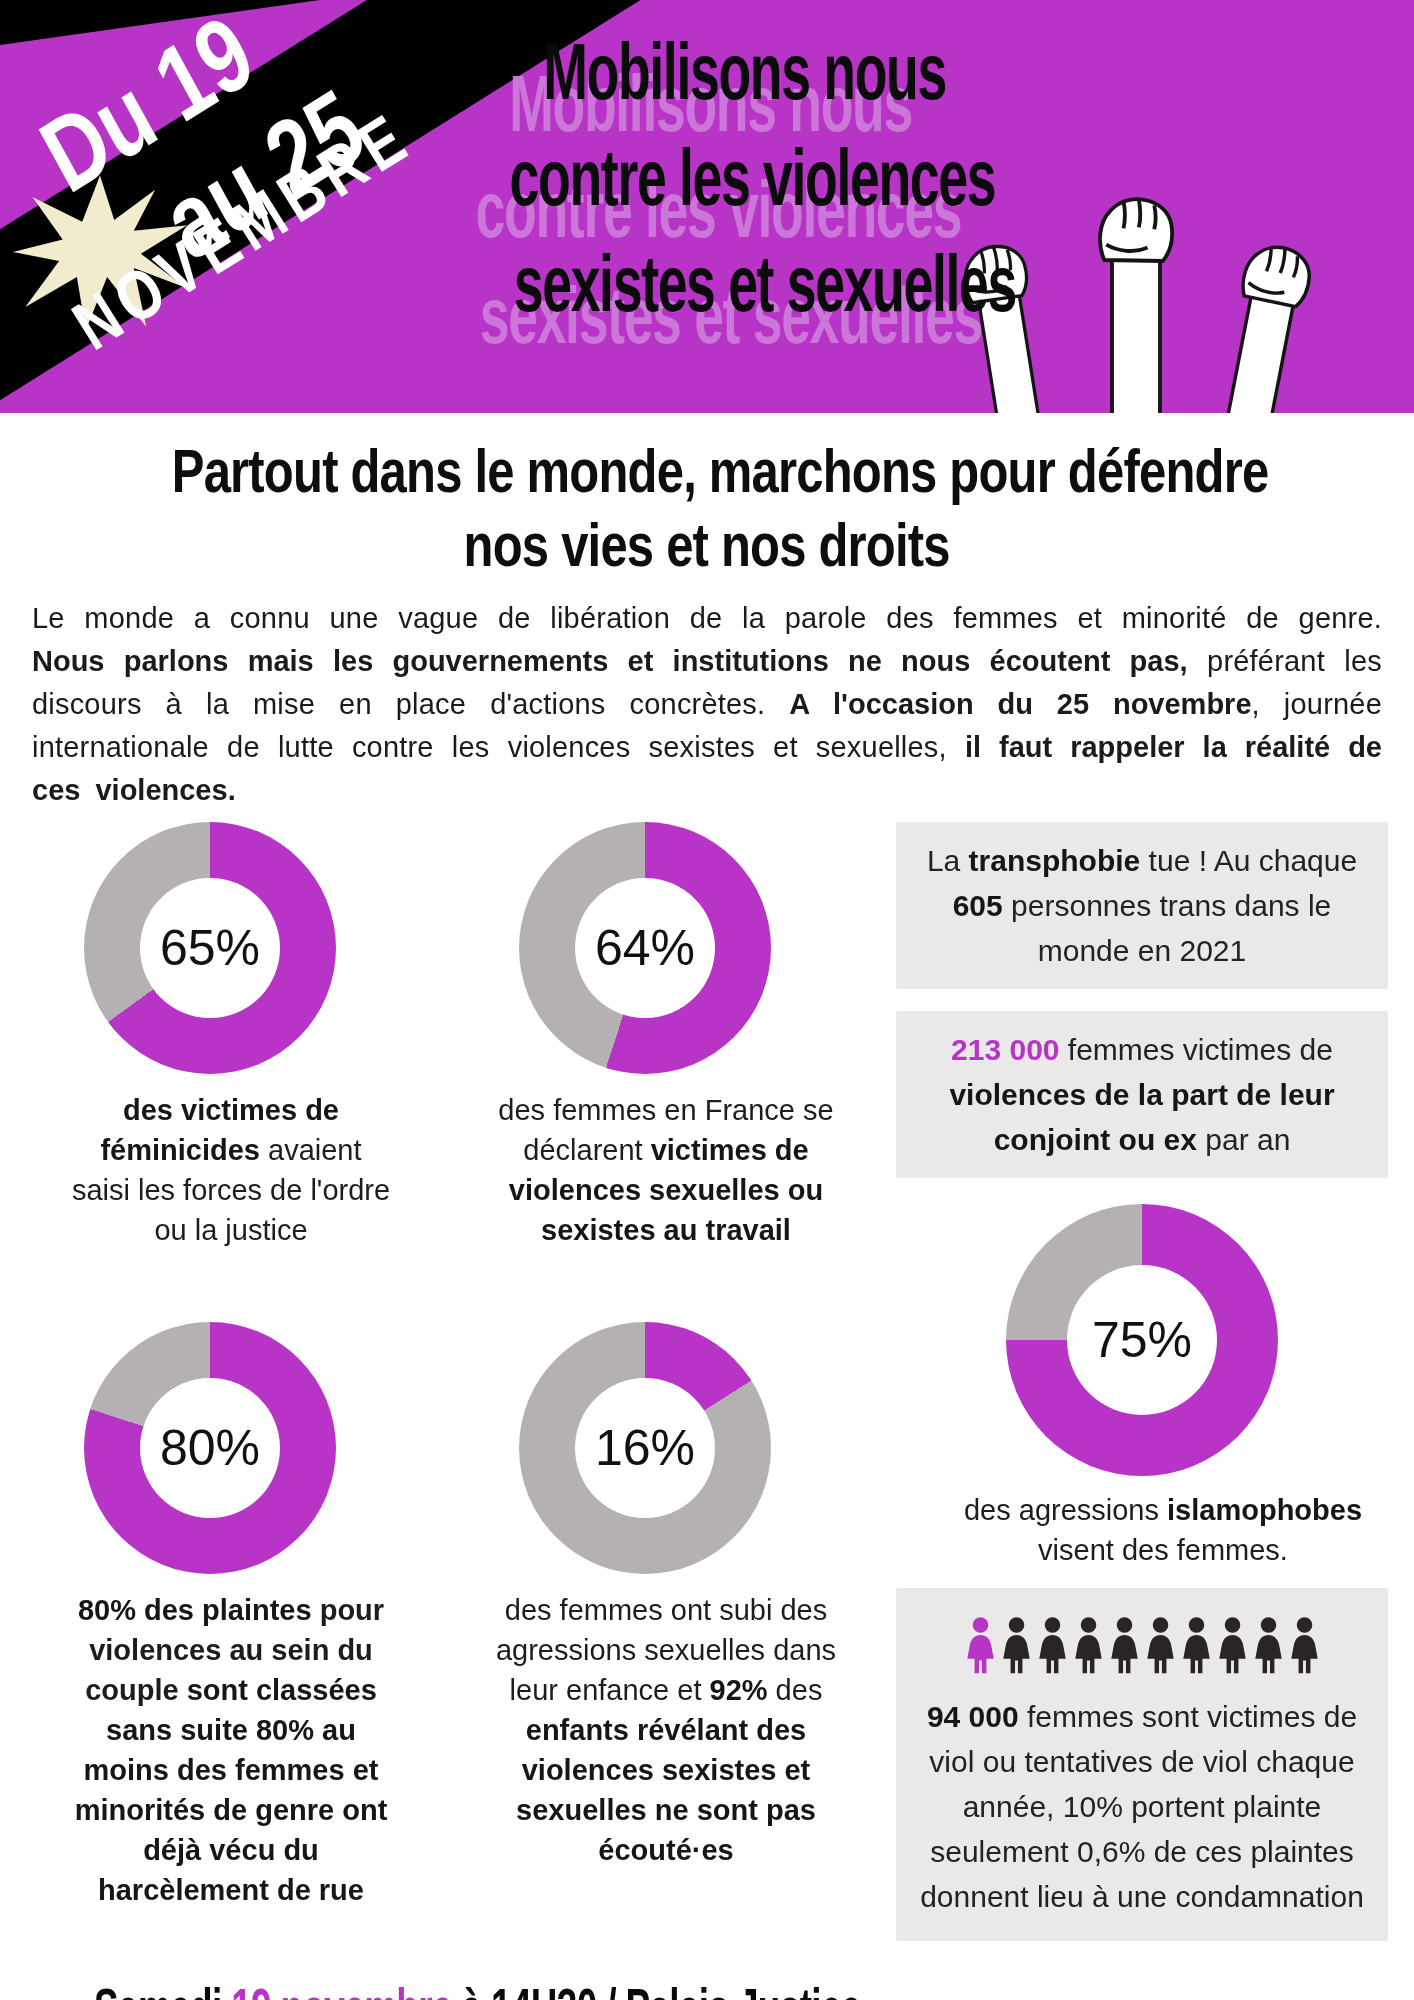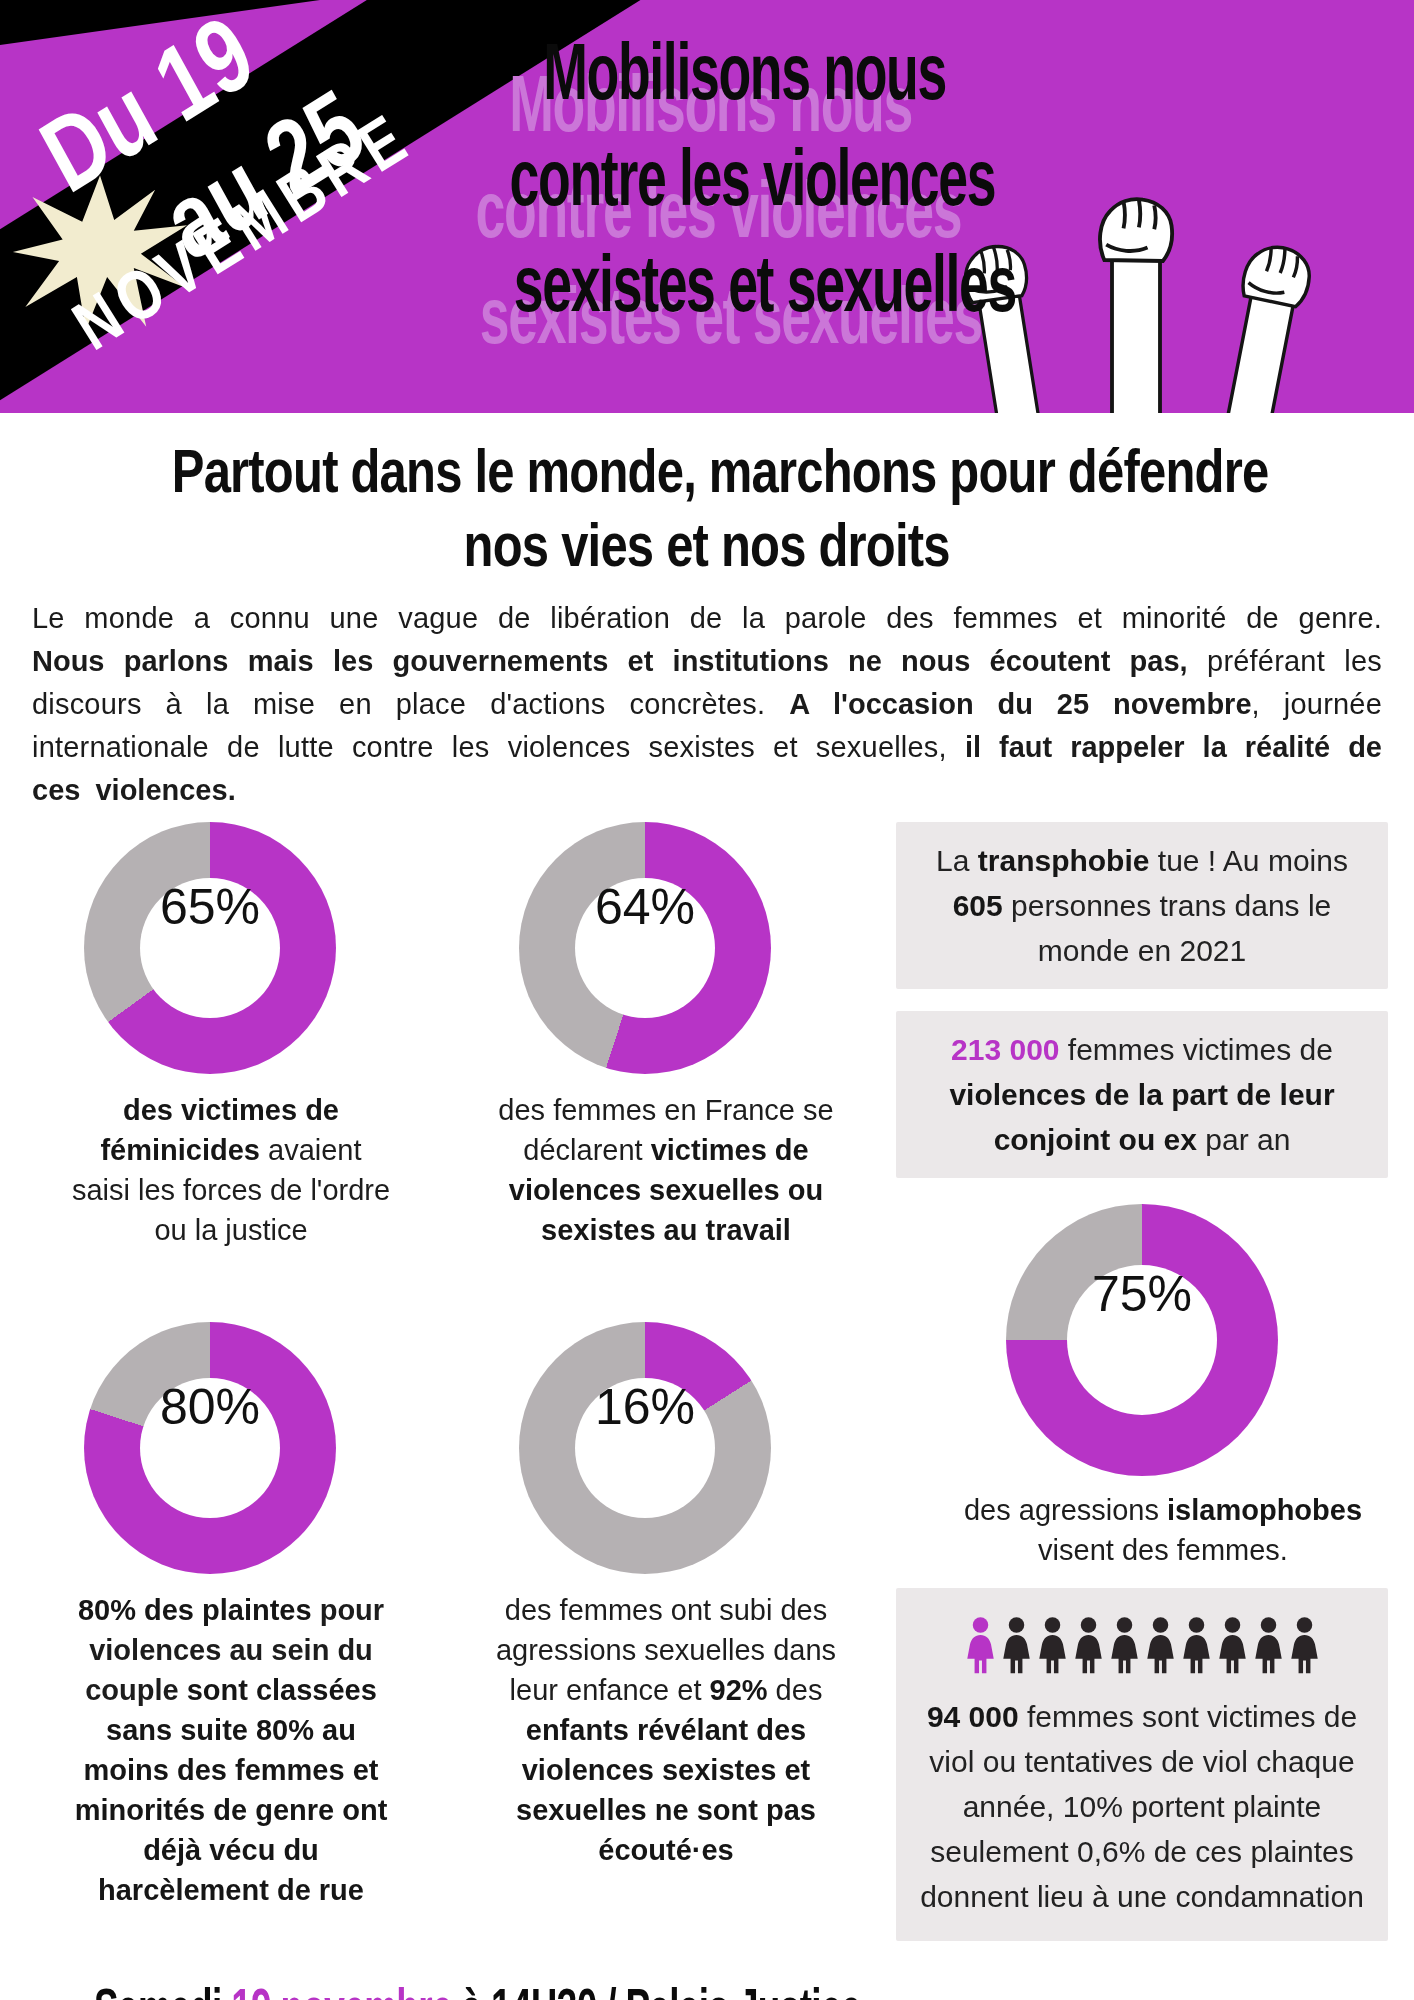--- a/index.html
+++ b/index.html
@@ -37,21 +37,21 @@
             white-space:nowrap; transform:scaleX(0.79); transform-origin:center; color:#0e0e0e; }
   .lead { margin-top:10px; padding:0 6px; font-size:29px; line-height:43px; text-align:justify;
           word-spacing:7px; letter-spacing:0.2px; color:#1b1b1b; }
   .lead b { letter-spacing:0; }
 
   
   .content { display:grid; grid-template-columns:368px 402px 492px; justify-content:space-between;
              padding:0 26px; margin-top:10px; }
   .donut { position:relative; width:252px; height:252px; border-radius:50%; margin:0 auto; }
   .donut .hole { position:absolute; left:50%; top:50%; width:140px; height:140px; margin:-70px 0 0 -70px;
-                 border-radius:50%; background:#fff; display:flex; justify-content:center; }
+                 border-radius:50%; background:#fff; display:flex; align-items:center; justify-content:center; }
   .donut .pct { font-size:50px; color:#111; }
   .donut-big { width:272px; height:272px; margin-top:26px; }
   .donut-big .hole { width:150px; height:150px; margin:-75px 0 0 -75px; }
   .caption { margin-top:16px; font-size:29px; line-height:40px; text-align:center; color:#1d1d1d;margin-left:42px; }
   .caption b, .statbox b { color:#161616; }
   .block-2 { margin-top:72px; }
   .cap80 { font-weight:700; }
 
   .statbox { background:var(--box_gray,#EBE8E9); border-radius:2px; padding:16px 18px;
              font-size:30px; line-height:45px; text-align:center; color:#222; }
@@ -170,21 +170,21 @@
         <div class="donut" style="background: conic-gradient(rgb(183, 52, 198) 16%, rgb(181, 177, 179) 0deg);">
           <div class="hole">
               <span class="pct">16%</span>
             </div>
         </div>
         <p class="caption"><span>des femmes ont subi des agressions sexuelles dans leur enfance et </span><b>92%</b><span> des </span><b>enfants révélant des violences sexistes et sexuelles ne sont pas écouté·es</b></p>
       </div>
     </div>
 
     <div>
-      <div class="statbox"><span>La </span><b>transphobie</b><span> tue ! Au moins </span><b>605</b><span> personnes trans dans le monde en 2021</span></div>
+      <div class="statbox"><span>La </span><b>transphobie</b><span> tue ! Au chaque </span><b>605</b><span> personnes trans dans le monde en 2021</span></div>
 
       <div class="statbox"><span class="mag-b">213 000</span><span> femmes victimes de </span><b>violences de la part de leur conjoint ou ex</b><span> par an</span></div>
 
       <div>
         <div class="donut donut-big" style="background: conic-gradient(rgb(183, 52, 198) 75%, rgb(181, 177, 179) 0deg);">
           <div class="hole">
               <span class="pct">75%</span>
             </div>
         </div>
         <p class="caption cap75"><span>des agressions </span><b>islamophobes</b><span> visent des femmes.</span></p>

